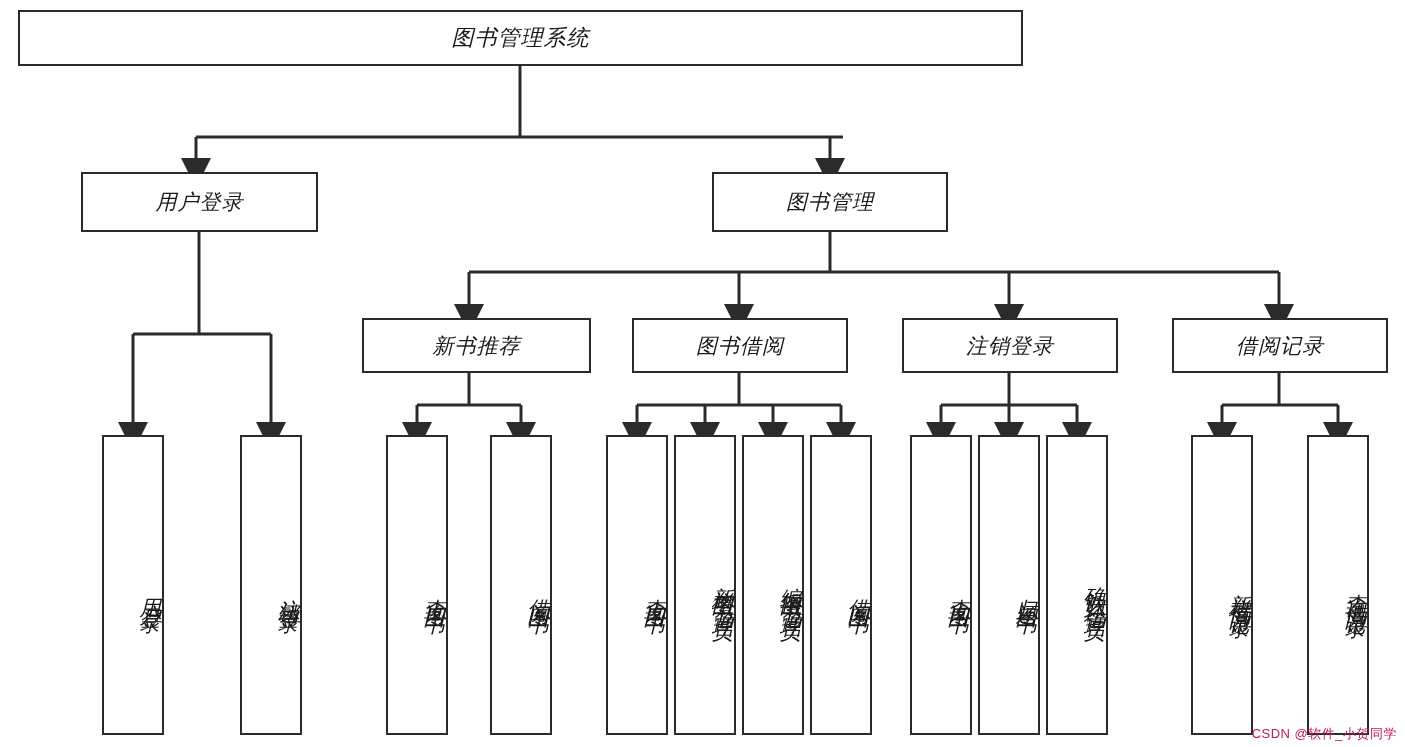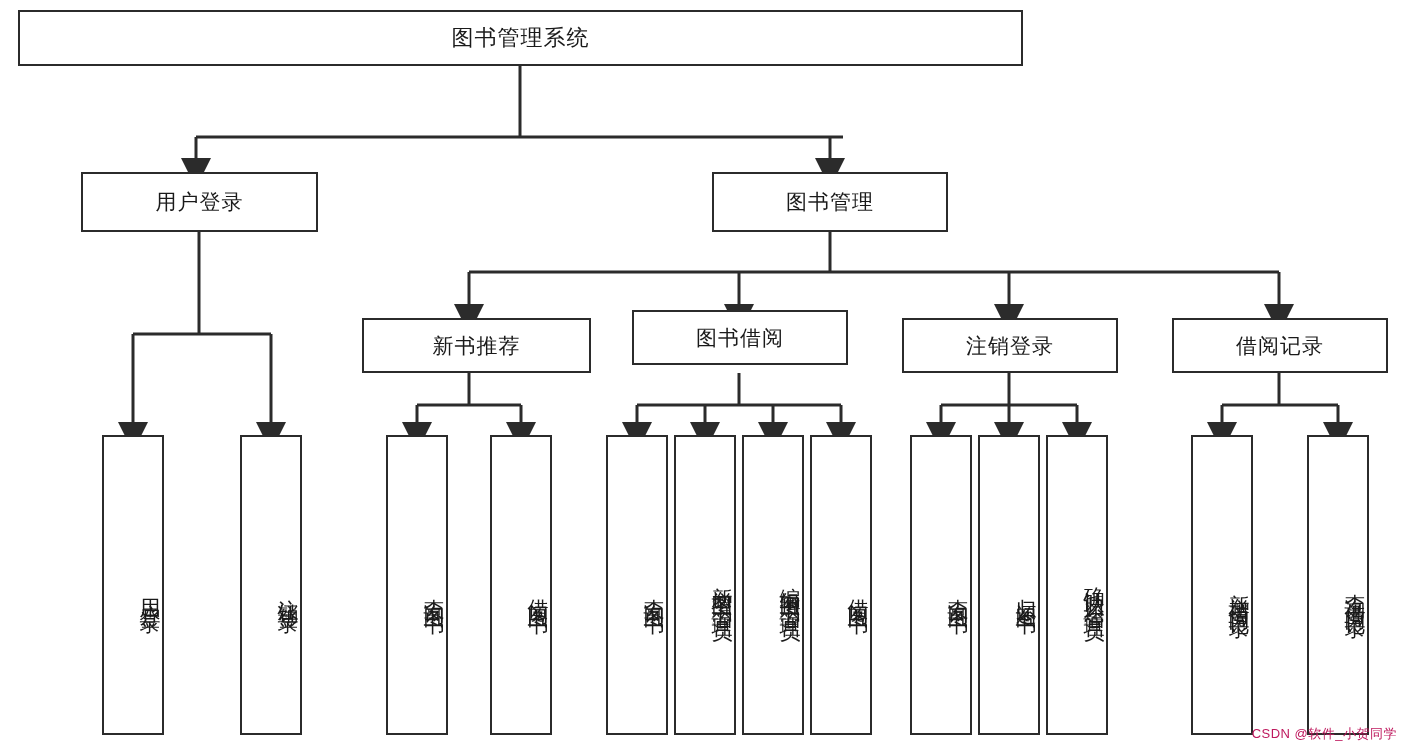--- a/index.html
+++ b/index.html
@@ -25,20 +25,21 @@
   .node {
     position: absolute;
     box-sizing: border-box;
     border: 2px solid #2b2b2b;
     background: #ffffff;
     display: flex;
     align-items: center;
     justify-content: center;
     color: #1a1a1a;
     z-index: 2;
+    font-style: italic;
   }
   .node-h {
     font-size: 21px;
     letter-spacing: 1px;
     line-height: 1.2;
   }
   .node-root {
     font-size: 22px;
   }
   .node-v {
@@ -129,21 +130,21 @@
   <div class="node node-h" style="left:81px; top:172px; width:237px; height:60px;">
     <span>用户登录</span>
   </div>
   <div class="node node-h" style="left:712px; top:172px; width:236px; height:60px;">
     <span>图书管理</span>
   </div>
 
   <div class="node node-h" style="left:362px; top:318px; width:229px; height:55px;">
     <span>新书推荐</span>
   </div>
-  <div class="node node-h" style="left:632px; top:310px; width:216px; height:55px;">
+  <div class="node node-h" style="left:632px; top:318px; width:216px; height:55px;">
     <span>图书借阅</span>
   </div>
   <div class="node node-h" style="left:902px; top:318px; width:216px; height:55px;">
     <span>注销登录</span>
   </div>
   <div class="node node-h" style="left:1172px; top:318px; width:216px; height:55px;">
     <span>借阅记录</span>
   </div>
 
   <div class="node node-v" style="left:102px; top:435px; width:62px; height:300px;">

